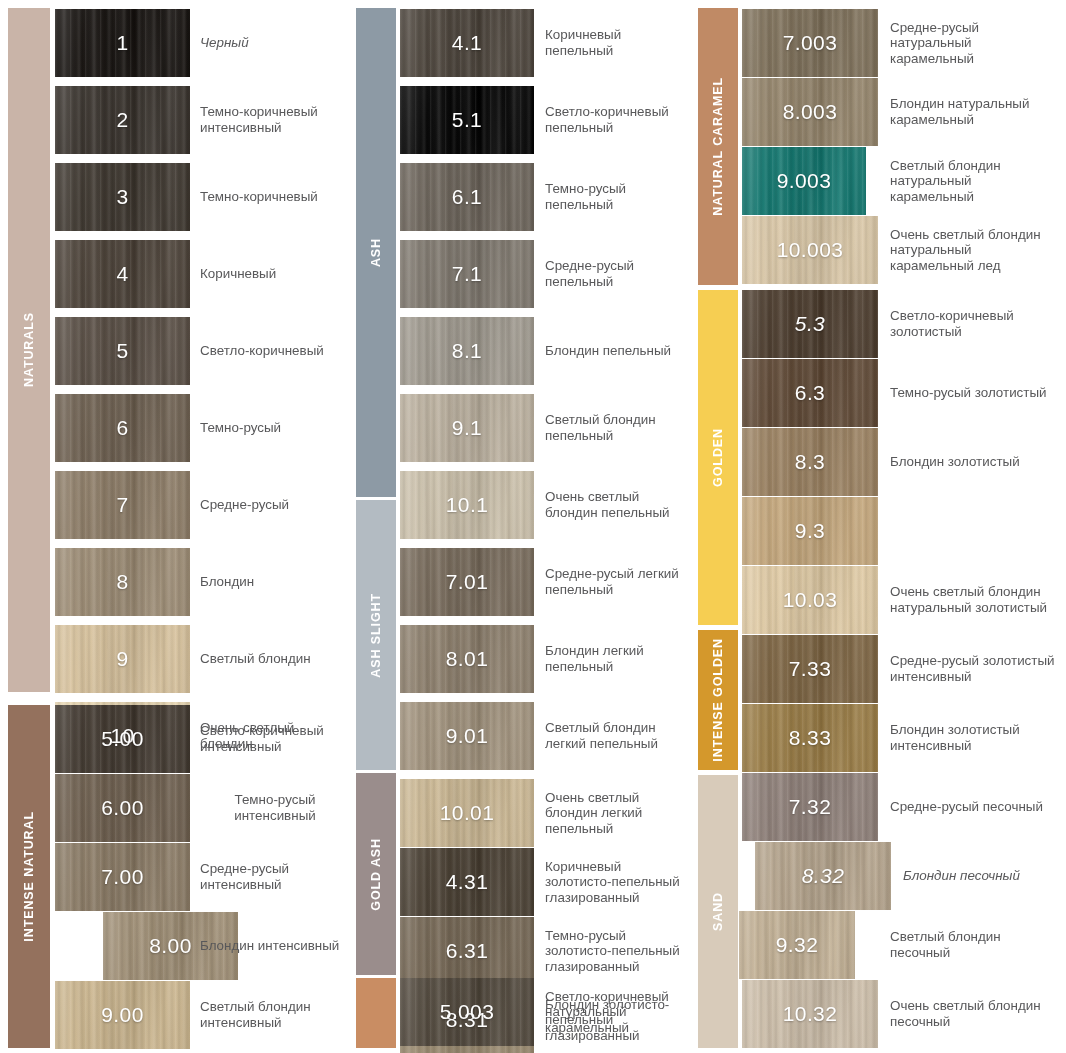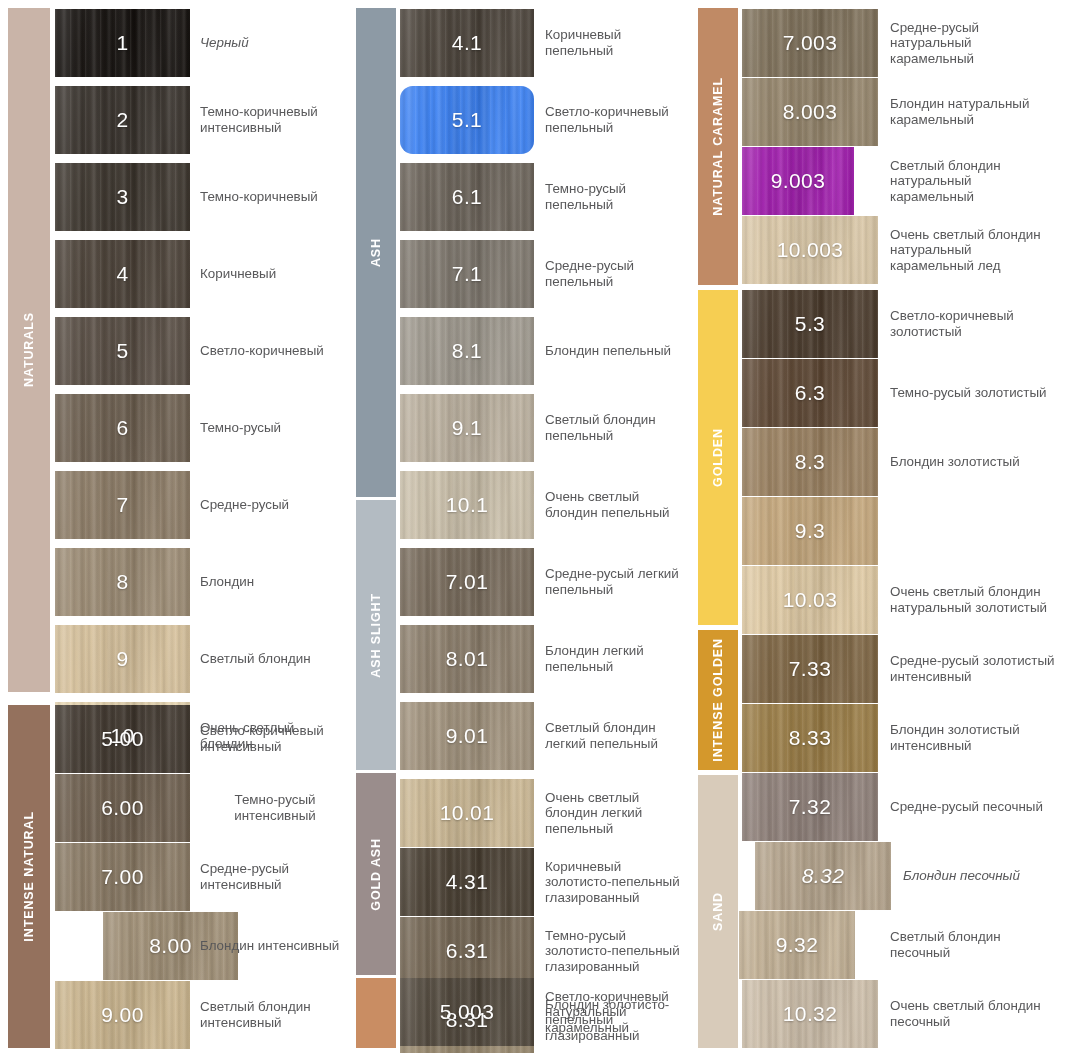--- a/index.html
+++ b/index.html
@@ -229,21 +229,21 @@
       <div class="desc" style="left: 200px; width: 150px; top: 0px; height: 68px; display: flex; align-items: center;">Светлый блондин интенсивный</div>
     </div>
     <div class="row" style="left: 0px; top: 9px; width: 1066px; height: 68px;">
       <div class="swatch" style="left: 400px; width: 134px; height: 68px; background: rgb(74, 66, 57);">
         <div class="strands"></div>
         <div class="code">4.1</div>
       </div>
       <div class="desc" style="left: 545px; width: 145px; top: 0px; height: 68px; display: flex; align-items: center;">Коричневый пепельный</div>
     </div>
     <div class="row" style="left: 0px; top: 86px; width: 1066px; height: 68px;">
-      <div class="swatch" style="left: 400px; width: 134px; height: 68px; background: #3b82f6; border-radius: 13px;">
+      <div class="swatch" style="left: 400px; width: 134px; height: 68px; background: #000000;">
         <div class="strands"></div>
         <div class="code">5.1</div>
       </div>
       <div class="desc" style="left: 545px; width: 145px; top: 0px; height: 68px; display: flex; align-items: center;">Светло-коричневый пепельный</div>
     </div>
     <div class="row" style="left: 0px; top: 163px; width: 1066px; height: 68px;">
       <div class="swatch" style="left: 400px; width: 134px; height: 68px; background: rgb(107, 99, 89);">
         <div class="strands"></div>
         <div class="code">6.1</div>
       </div>
@@ -341,35 +341,35 @@
       <div class="desc" style="left: 890px; width: 168px; top: 0px; height: 68px; display: flex; align-items: center;">Средне-русый натуральный карамельный</div>
     </div>
     <div class="row" style="left: 0px; top: 78px; width: 1066px; height: 68px;">
       <div class="swatch" style="left: 742px; width: 136px; height: 68px; background: rgb(148, 132, 106);">
         <div class="strands"></div>
         <div class="code">8.003</div>
       </div>
       <div class="desc" style="left: 890px; width: 168px; top: 0px; height: 68px; display: flex; align-items: center;">Блондин натуральный карамельный</div>
     </div>
     <div class="row" style="left: 0px; top: 147px; width: 1066px; height: 68px;">
-      <div class="swatch" style="left: 742px; width: 112px; height: 68px; background: #a21caf;">
+      <div class="swatch" style="left: 742px; width: 124px; height: 68px; background: #0f766e;">
         <div class="strands"></div>
         <div class="code">9.003</div>
       </div>
       <div class="desc" style="left: 890px; width: 168px; top: 0px; height: 68px; display: flex; align-items: center;">Светлый блондин натуральный карамельный</div>
     </div>
     <div class="row" style="left: 0px; top: 216px; width: 1066px; height: 68px;">
       <div class="swatch" style="left: 742px; width: 136px; height: 68px; background: rgb(220, 201, 168);">
         <div class="strands"></div>
         <div class="code">10.003</div>
       </div>
       <div class="desc" style="left: 890px; width: 168px; top: 0px; height: 68px; display: flex; align-items: center;">Очень светлый блондин натуральный карамельный лед</div>
     </div>
     <div class="row" style="left: 0px; top: 290px; width: 1066px; height: 68px;">
-      <div class="swatch" style="left: 742px; width: 136px; height: 68px; background: rgb(74, 58, 43);">
+      <div class="swatch" style="left: 742px; width: 136px; height: 68px; background: rgb(74, 58, 43); font-style: italic;">
         <div class="strands"></div>
         <div class="code">5.3</div>
       </div>
       <div class="desc" style="left: 890px; width: 168px; top: 0px; height: 68px; display: flex; align-items: center;">Светло-коричневый золотистый</div>
     </div>
     <div class="row" style="left: 0px; top: 359px; width: 1066px; height: 68px;">
       <div class="swatch" style="left: 742px; width: 136px; height: 68px; background: rgb(94, 71, 51);">
         <div class="strands"></div>
         <div class="code">6.3</div>
       </div>

